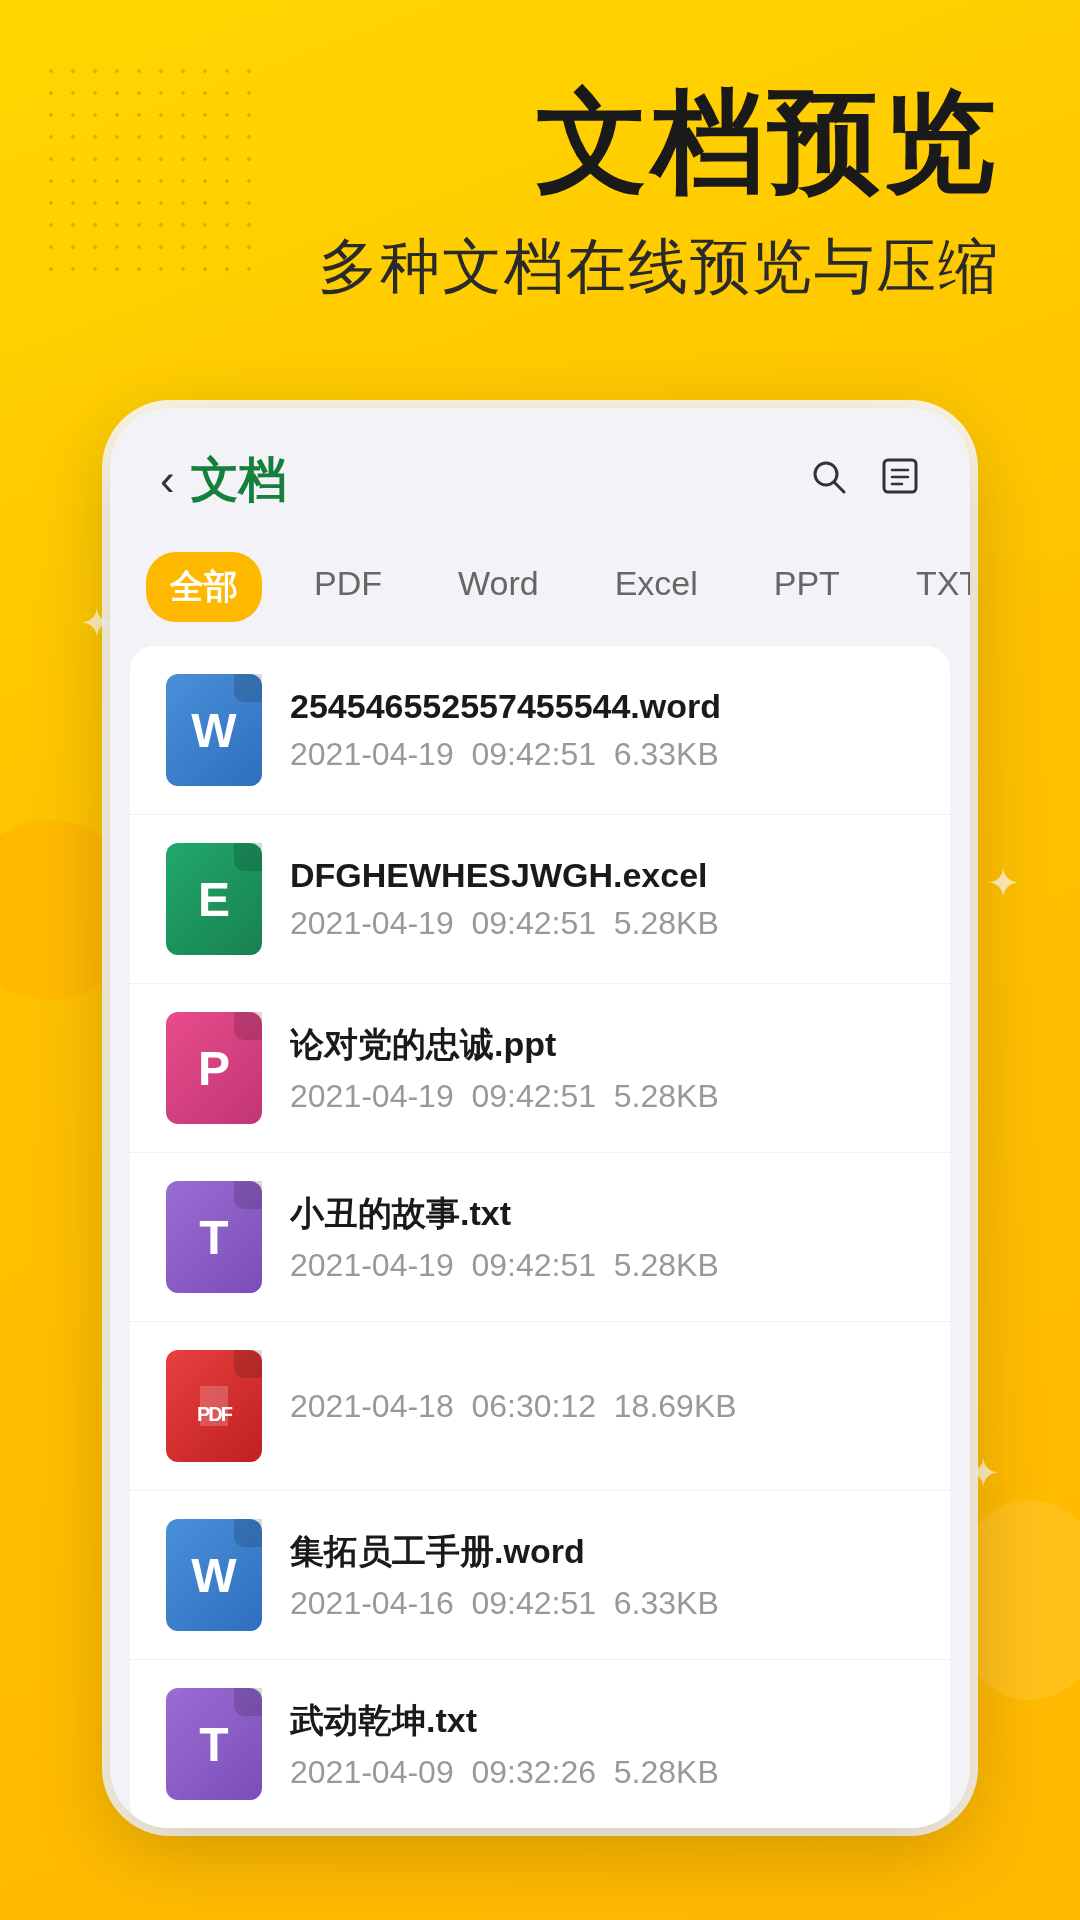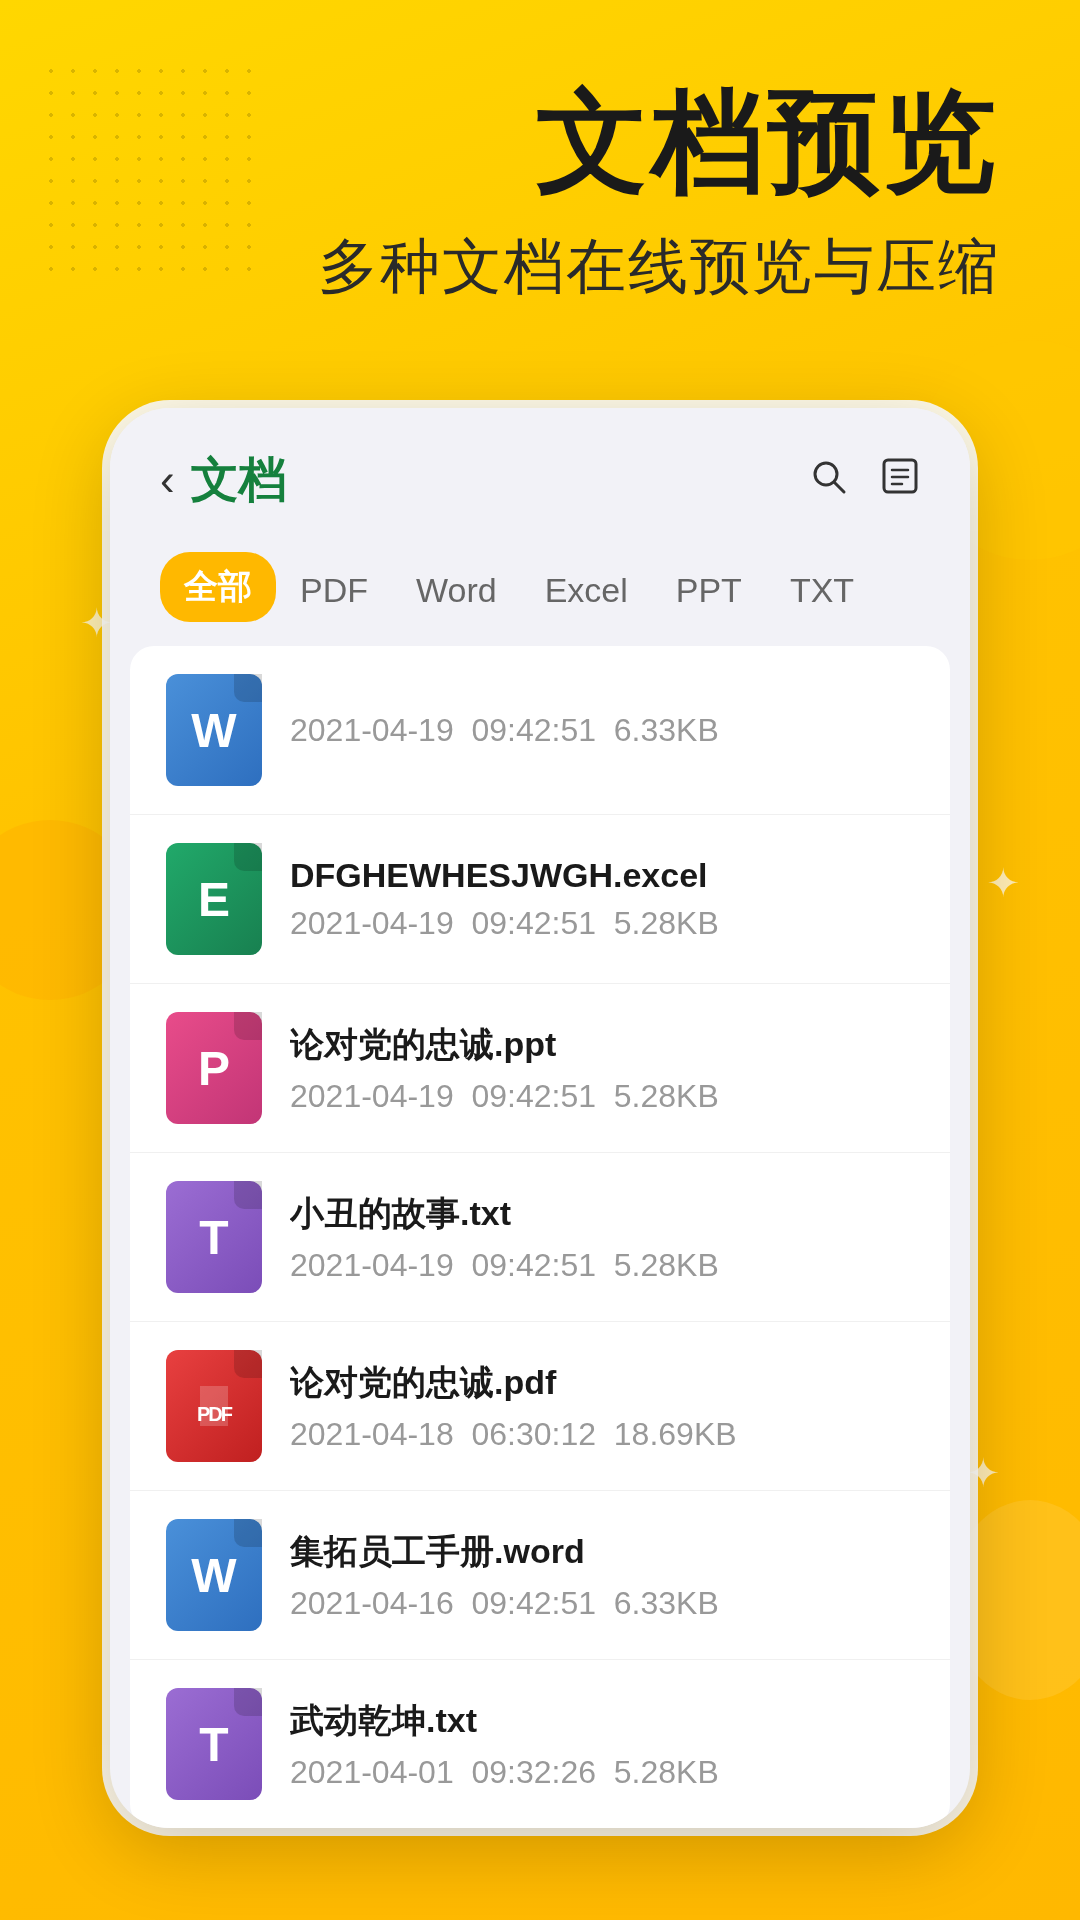--- a/index.html
+++ b/index.html
@@ -123,23 +123,24 @@
       align-items: center;
     }
     .nav-icon {
       font-size: 40px;
       color: #333;
       cursor: pointer;
     }
 
     
     .filter-tabs {
-      padding: 16px 50px 24px 50px;
-      display: flex;
-      align-items: flex-end;
+      padding: 16px 50px 24px 36px;
+      display: flex;
+      gap: 28px;
+      align-items: flex-start;
       overflow: hidden;
     }
     .tab-item {
       font-size: 34px;
       color: #666;
       padding: 12px 24px;
       border-radius: 30px;
       cursor: pointer;
       white-space: nowrap;
     }
@@ -264,20 +265,21 @@
     <div class="tab-item">TXT</div>
   </div>
 
   <div class="file-list">
 
     <div class="file-item">
       <div class="file-icon word">
         <span>W</span>
       </div>
       <div class="file-info">
+        <div class="file-name">254546552557455544.word</div>
         <div class="file-meta">
           <span>2021-04-19</span>&nbsp;&nbsp;<span>09:42:51</span>&nbsp;&nbsp;<span>6.33KB</span>
         </div>
       </div>
     </div>
 
     <div class="file-item">
       <div class="file-icon excel">
         <span>E</span>
       </div>
@@ -314,21 +316,20 @@
     </div>
 
     <div class="file-item">
       <div class="file-icon pdf" style="font-size:36px; letter-spacing:-2px;">
         <svg width="56" height="56" viewBox="0 0 56 56" fill="none">
           <path d="M14 8 L42 8 L42 48 L14 48 Z" fill="rgba(255,255,255,0.2)" rx="4"></path>
           <text x="50%" y="68%" dominant-baseline="middle" text-anchor="middle" font-size="20" font-weight="800" fill="white" font-family="Arial">PDF</text>
         </svg>
       </div>
       <div class="file-info">
-        <div class="file-name">论对党的忠诚.pdf</div>
         <div class="file-meta">
           <span>2021-04-18</span>&nbsp;&nbsp;<span>06:30:12</span>&nbsp;&nbsp;<span>18.69KB</span>
         </div>
       </div>
     </div>
 
     <div class="file-item">
       <div class="file-icon word">
         <span>W</span>
       </div>
@@ -340,19 +341,19 @@
       </div>
     </div>
 
     <div class="file-item">
       <div class="file-icon txt">
         <span>T</span>
       </div>
       <div class="file-info">
         <div class="file-name">武动乾坤.txt</div>
         <div class="file-meta">
-          <span>2021-04-01</span>&nbsp;&nbsp;<span>09:32:26</span>&nbsp;&nbsp;<span>5.28KB</span>
+          <span>2021-04-09</span>&nbsp;&nbsp;<span>09:32:26</span>&nbsp;&nbsp;<span>5.28KB</span>
         </div>
       </div>
     </div>
 
   </div>
 </div>
 
 </body></html>

